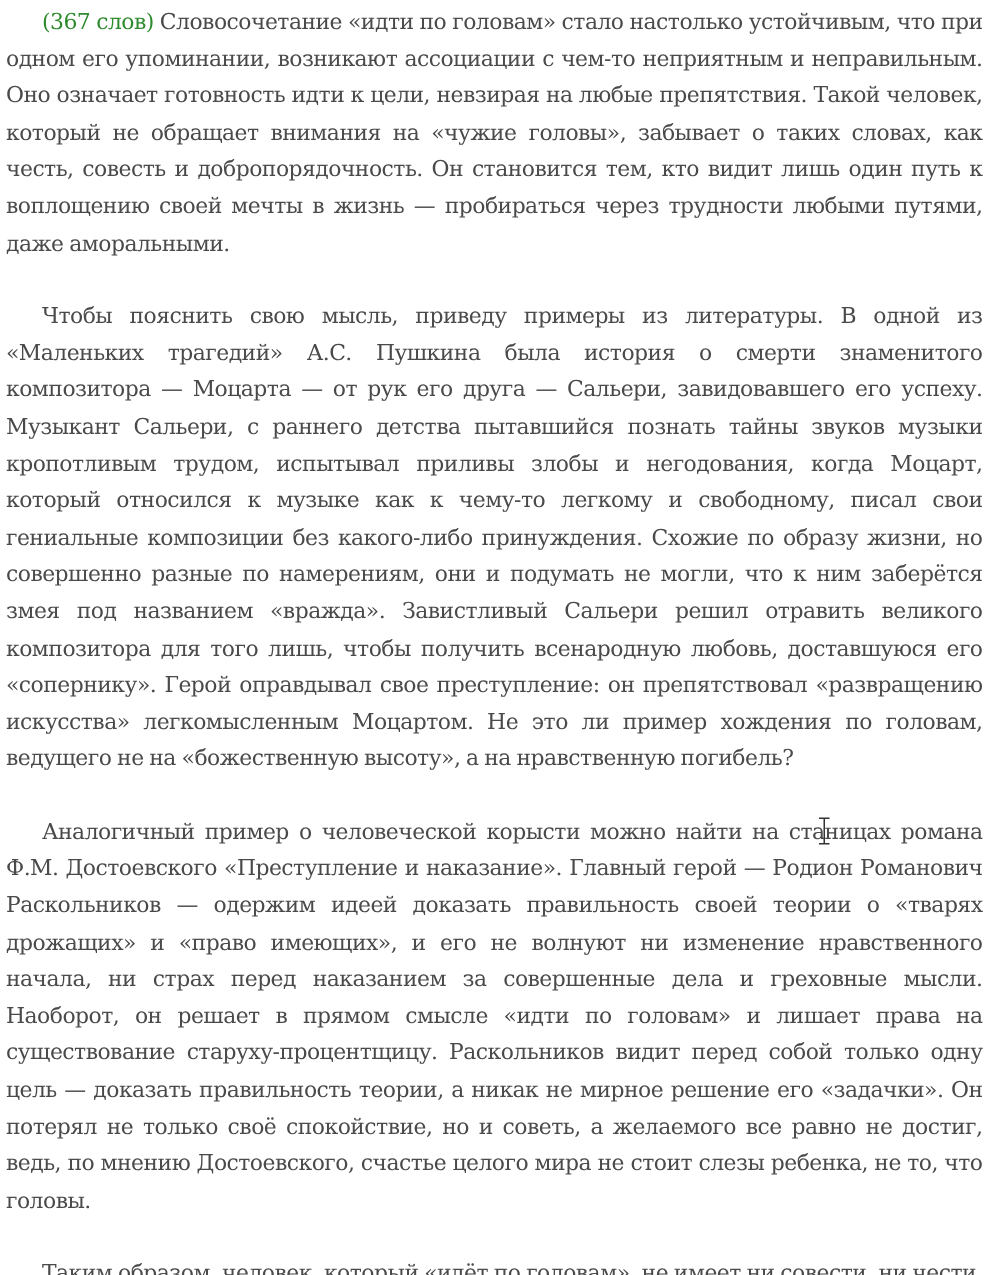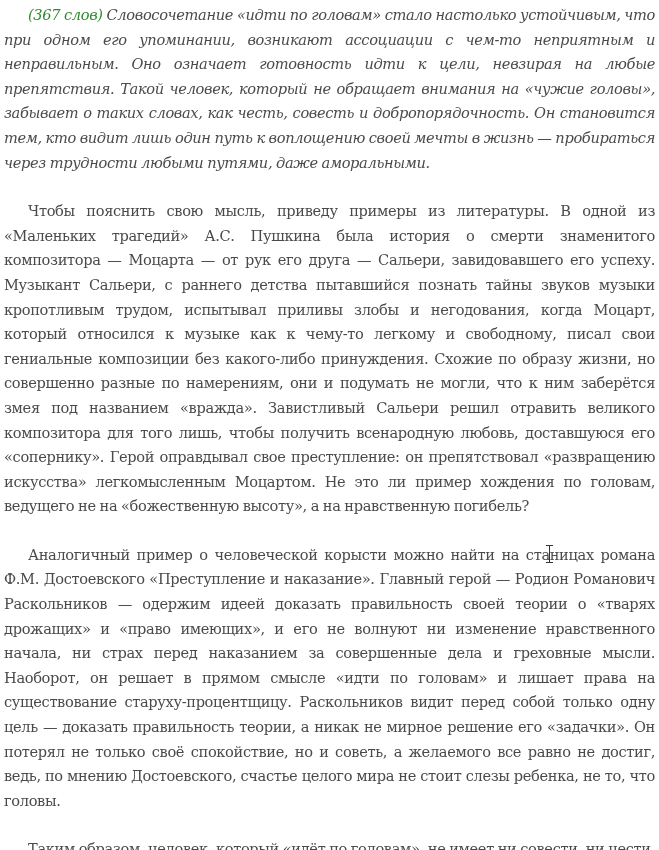--- a/index.html
+++ b/index.html
@@ -27,21 +27,20 @@
       word-spacing: -0.5px;
     }
     .article p {
       margin: 0 0 24px 0;
       text-align: justify;
       text-indent: 24px;
       hyphens: none;
     }
     .article p:first-child {
       margin-top: 3px;
-      font-style: italic;
     }
     .word-count {
       color: #2e8b2e;
     }
     .cursor-ibeam {
       position: absolute;
       left: 546px;
       top: 545px;
       width: 7px;
       height: 18px;

